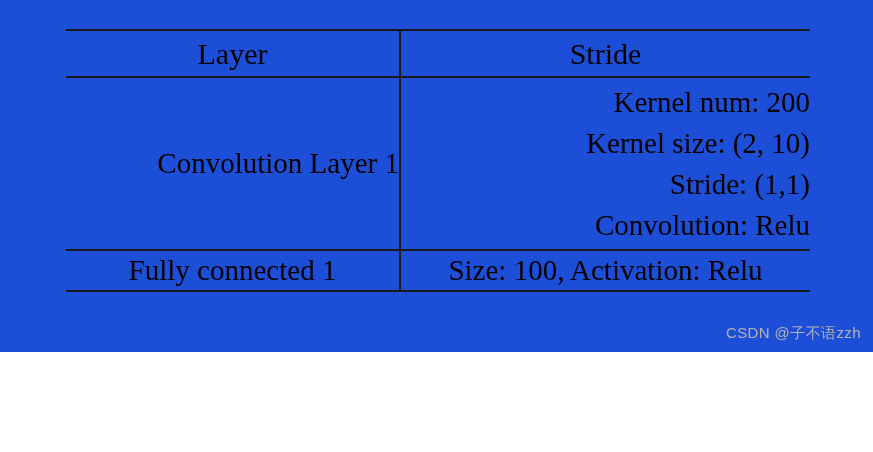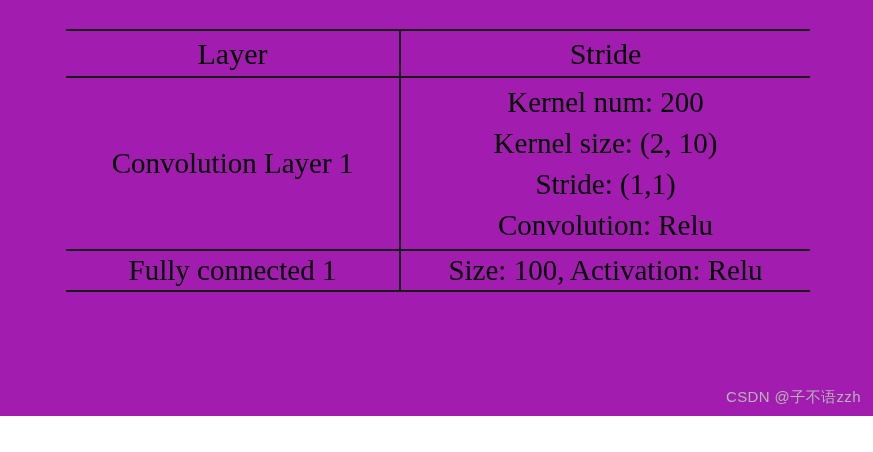--- a/index.html
+++ b/index.html
@@ -14,22 +14,22 @@
     overflow: hidden;
     font-family: "Liberation Serif", "DejaVu Serif", serif;
     color: #000000;
   }
 
   .sheet {
     position: absolute;
     left: 0;
     top: 0;
     width: 873px;
-    height: 416px;
-    background: #a21caf;
+    height: 352px;
+    background: #1d4ed8;
   }
 
   
   .arch-table {
     position: absolute;
     left: 66px;
     top: 29px;
     width: 744px;
     border-collapse: collapse;
     table-layout: fixed;
@@ -60,21 +60,21 @@
   .head-cell {
     height: 45px;
     font-size: 30px;
     line-height: 45px;
   }
 
   .body-cell {
     font-size: 29px;
   }
 
-  .row-conv .body-cell   { height: 171px; }
+  .row-conv .body-cell   { height: 171px; text-align: right; }
   .row-pool .body-cell   { height: 88px; }
   .row-fc .body-cell     { height: 39px; }
 
   .detail-lines {
     display: block;
     line-height: 41px;
   }
   .detail-lines .dl {
     display: block;
     white-space: nowrap;

